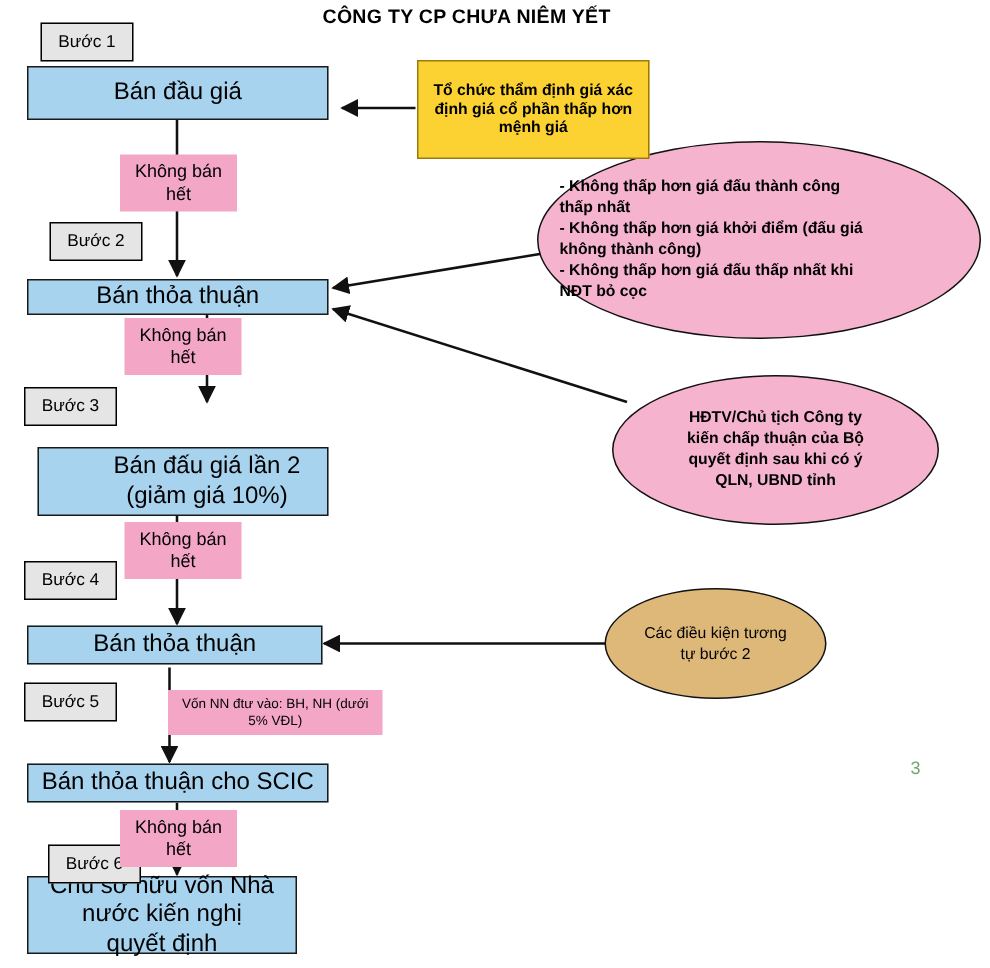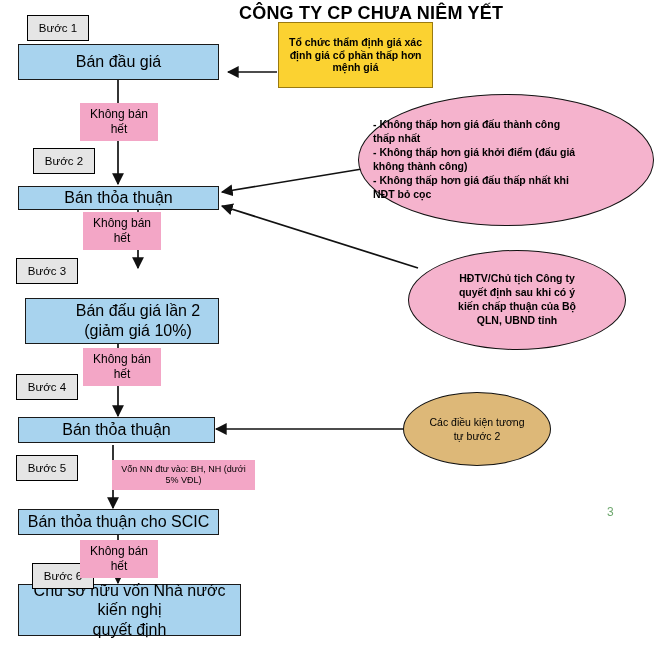--- a/index.html
+++ b/index.html
@@ -31,25 +31,24 @@
     display: flex;
     align-items: center;
     justify-content: center;
     text-align: center;
     color: #000000;
     line-height: 1.22;
   }
   .title {
     position: absolute;
     font-weight: bold;
-    font-size: 18px;
+    font-size: 13px;
     letter-spacing: 0.2px;
     color: #000000;
     white-space: nowrap;
-    margin-left: 24px;
   }
   .step-tag {
     background: #e5e5e5;
     border: 1.4px solid #000000;
     font-size: 11.5px;
     z-index: 6;
   }
   .proc {
     background: #A8D3EE;
     border: 1.4px solid #1a1a1a;
@@ -71,20 +70,21 @@
     line-height: 1.25;
   }
   .yellow-box {
     background: #FBD231;
     border: 1.4px solid #9a7a10;
     font-size: 10.5px;
     font-weight: bold;
     z-index: 5;
     flex-direction: column;
     padding: 4px 6px;
+    margin-top: 18px;
   }
   .ellipse {
     border-radius: 50%;
     border: 1.6px solid #111111;
     z-index: 4;
     font-size: 10.5px;
     padding: 6px 14px;
   }
   .ellipse.pink {
     background: #F5B3CD;
@@ -209,21 +209,21 @@
   <div class="node proc" style="left:18px; top:509px; width:201px; height:26px;">
     <span>Bán thỏa thuận cho SCIC</span>
   </div>
 
   <div class="node pink-label" style="left:80px; top:540px; width:78px; height:38px;">
     <span class="line">Không bán</span>
     <span class="line">hết</span>
   </div>
 
   <div class="node step-tag" style="left:16px; top:563px; width:62px; height:26px;margin-left:16px;">Bước 6</div>
-  <div class="node proc proc-multiline" style="left:18px; top:584px; width:223px; height:52px;">
+  <div class="node proc proc-multiline" style="left:18px; top:584px; width:180px; height:52px;">
     <span class="line">Chủ sở hữu vốn Nhà nước kiến nghị</span>
     <span class="line">quyết định</span>
   </div>
 
   <div class="node yellow-box" style="left:278px; top:22px; width:155px; height:66px;">
     <span class="line">Tổ chức thẩm định giá xác</span>
     <span class="line">định giá cổ phần thấp hơn</span>
     <span class="line">mệnh giá</span>
   </div>
 
@@ -234,22 +234,22 @@
       <span class="bullet-line">- Không thấp hơn giá khởi điểm (đấu giá</span>
       <span class="bullet-line">không thành công)</span>
       <span class="bullet-line">- Không thấp hơn giá đấu thấp nhất khi</span>
       <span class="bullet-line">NĐT bỏ cọc</span>
     </div>
   </div>
 
   <div class="node ellipse pink" style="left:408px; top:250px; width:218px; height:100px;">
     <div class="ellipse-text">
       <span class="ell-line">HĐTV/Chủ tịch Công ty</span>
+      <span class="ell-line">kiến chấp thuận của Bộ</span>
       <span class="ell-line">quyết định sau khi có ý</span>
-      <span class="ell-line">kiến chấp thuận của Bộ</span>
       <span class="ell-line">QLN, UBND tỉnh</span>
     </div>
   </div>
 
   <div class="node ellipse tan" style="left:403px; top:392px; width:148px; height:74px;">
     <div class="ellipse-text">
       <span class="tan-line">Các điều kiện tương</span>
       <span class="tan-line">tự bước 2</span>
     </div>
   </div>

